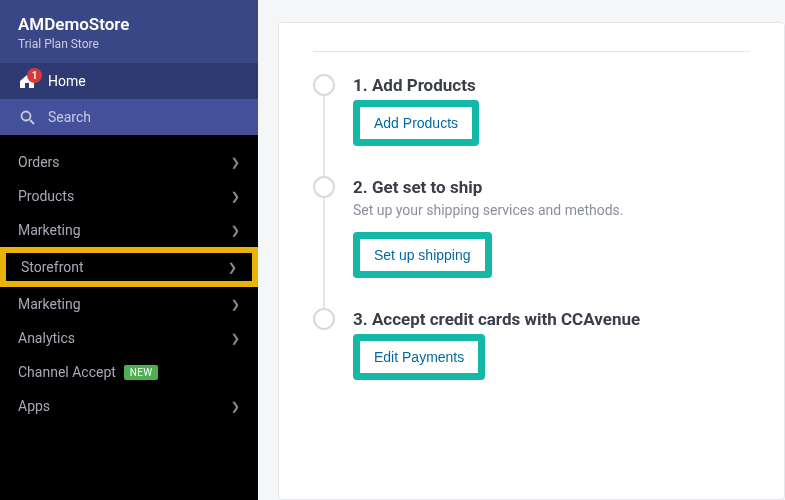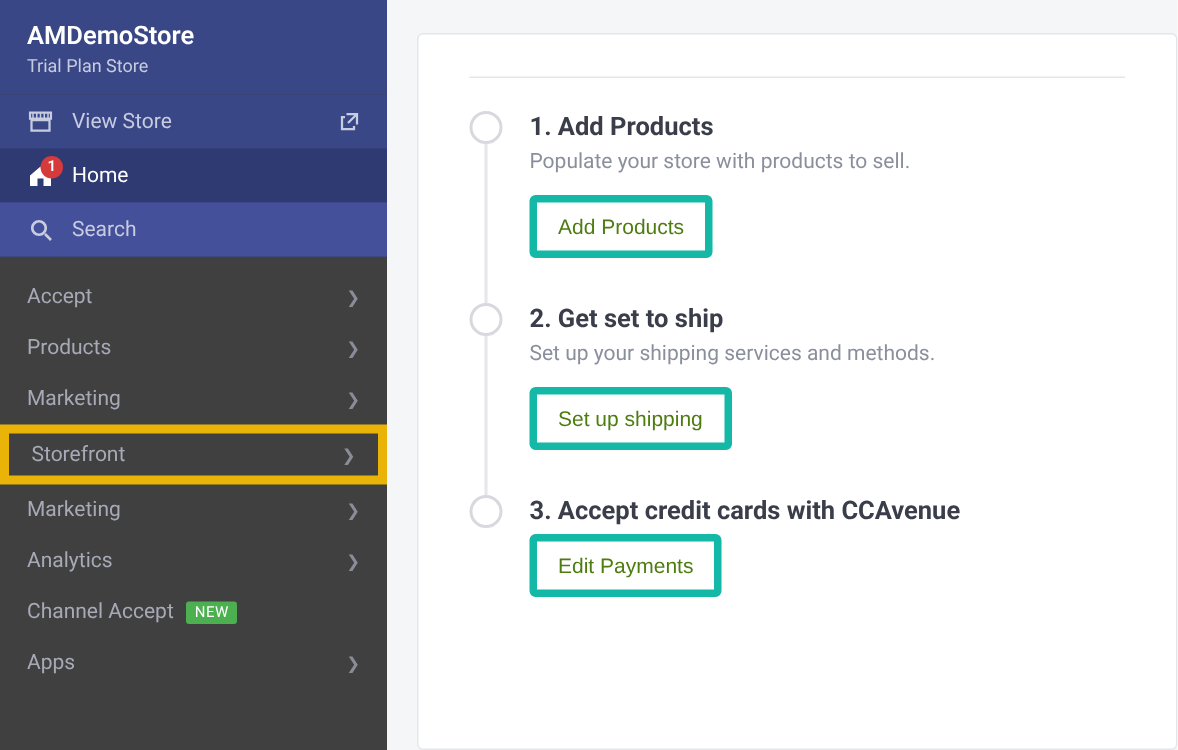--- a/index.html
+++ b/index.html
@@ -1,17 +1,17 @@
 <!DOCTYPE html>
 <html><head>
 <meta charset="utf-8">
 <style>
 * { box-sizing: border-box; margin: 0; padding: 0; }
 body { font-family: -apple-system, BlinkMacSystemFont, "Segoe UI", Roboto, Arial, sans-serif; font-size: 14px; color: #333; background: #f5f6f8; width: 785px; height: 500px; overflow: hidden; display: flex; }
-.sidebar { width: 258px; background: #404040; height: 100%; display: flex; flex-direction: column; flex-shrink: 0; }
+.sidebar { width: 258px; background: #000000; height: 100%; display: flex; flex-direction: column; flex-shrink: 0; }
 .sidebar-header { background: #3a4787; padding: 14px 18px 12px; }
 .store-name { color: #fff; font-size: 17px; font-weight: 600; }
 .store-plan { color: #c8cce0; font-size: 12px; margin-top: 3px; }
 .sidebar-top { background: #3a4787; }
 .top-item { display: flex; align-items: center; padding: 10px 18px; color: #c8cce0; cursor: pointer; font-size: 14px; position: relative; }
 .top-item .icon { width: 18px; margin-right: 12px; display: inline-flex; align-items: center; justify-content: center; }
 .top-item.home { background: #2f3a72; color: #fff; }
 .top-item.search { background: #44509a; }
 .external { margin-left: auto; }
 .badge-count { position: absolute; left: 27px; top: 5px; background: #d73a3a; color: #fff; font-size: 10px; border-radius: 50%; width: 15px; height: 15px; display: flex; align-items: center; justify-content: center; font-weight: 600; }
@@ -26,46 +26,32 @@
 .hr { border: none; border-top: 1px solid #e4e6ea; margin-bottom: 22px; }
 .steps { position: relative; }
 .step { display: flex; margin-bottom: 30px; position: relative; }
 .step:last-child { margin-bottom: 0; }
 .step-marker { width: 22px; height: 22px; border: 2px solid #d7d9de; border-radius: 50%; background: #fff; flex-shrink: 0; margin-right: 18px; position: relative; z-index: 2; }
 .step-line { position: absolute; left: 10px; top: 22px; bottom: -30px; width: 2px; background: #e4e6ea; z-index: 1; }
 .step:last-child .step-line { display: none; }
 .step-content { flex: 1; padding-top: 1px; }
 .step-title { font-size: 17px; font-weight: 700; color: #3a3e4a; margin-bottom: 5px; }
 .step-desc { font-size: 14px; color: #8a8f9c; margin-bottom: 14px; }
-.step-btn { display: inline-block; border: 5px solid #14b8a6; color: #4d7c0f; background: #fff; padding: 8px 14px; font-size: 14px; border-radius: 4px; cursor: pointer; }
+.step-btn { display: inline-block; border: 7px solid #14b8a6; color: #0369a1; background: #fff; padding: 8px 14px; font-size: 14px; border-radius: 4px; cursor: pointer; }
 svg { display: block; }
 </style>
 </head>
 <body>
 
 <div class="sidebar">
   <div class="sidebar-header">
     <div class="store-name">AMDemoStore</div>
     <div class="store-plan">Trial Plan Store</div>
   </div>
   <div class="sidebar-top">
-    <div class="top-item">
-      <span class="icon">
-        <svg width="16" height="14" viewBox="0 0 16 14">
-            <path d="M1 1h14v4H1zM2 6h12v7H2z" fill="none" stroke="#c8cce0" stroke-width="1.5"></path>
-            <path d="M3 1v4M5.5 1v4M8 1v4M10.5 1v4M13 1v4" stroke="#c8cce0" stroke-width="1"></path>
-          </svg>
-      </span>
-      <span>View Store</span>
-      <span class="external">
-        <svg width="14" height="14" viewBox="0 0 14 14">
-            <path d="M5 2h7v7M12 2L6 8M4 4H2v8h8v-2" fill="none" stroke="#c8cce0" stroke-width="1.5"></path>
-          </svg>
-      </span>
-    </div>
     <div class="top-item home">
       <span class="icon">
         <svg width="16" height="15" viewBox="0 0 16 15">
             <path d="M8 1L1 7v7h5V9h4v5h5V7z" fill="#fff"></path>
           </svg>
       </span>
       <span class="badge-count">1</span>
       <span>Home</span>
     </div>
     <div class="top-item search">
@@ -73,21 +59,21 @@
         <svg width="15" height="15" viewBox="0 0 15 15">
             <circle cx="6" cy="6" r="4.5" fill="none" stroke="#c8cce0" stroke-width="1.8"></circle>
             <path d="M10 10l4 4" stroke="#c8cce0" stroke-width="1.8"></path>
           </svg>
       </span>
       <span>Search</span>
     </div>
   </div>
   <div class="sidebar-nav">
     <div class="nav-item">
-      <span>Accept</span>
+      <span>Orders</span>
       <span class="chevron">❯</span>
     </div>
     <div class="nav-item">
       <span>Products</span>
       <span class="chevron">❯</span>
     </div>
     <div class="nav-item">
       <span>Marketing</span>
       <span class="chevron">❯</span>
     </div>
@@ -117,21 +103,20 @@
 <div class="main">
   <div class="card">
     <hr class="hr">
     <div class="steps">
 
       <div class="step">
         <div class="step-marker"></div>
         <div class="step-line"></div>
         <div class="step-content">
           <div class="step-title">1. Add Products</div>
-          <div class="step-desc">Populate your store with products to sell.</div>
           <button class="step-btn">Add Products</button>
         </div>
       </div>
 
       <div class="step">
         <div class="step-marker"></div>
         <div class="step-line"></div>
         <div class="step-content">
           <div class="step-title">2. Get set to ship</div>
           <div class="step-desc">Set up your shipping services and methods.</div>

